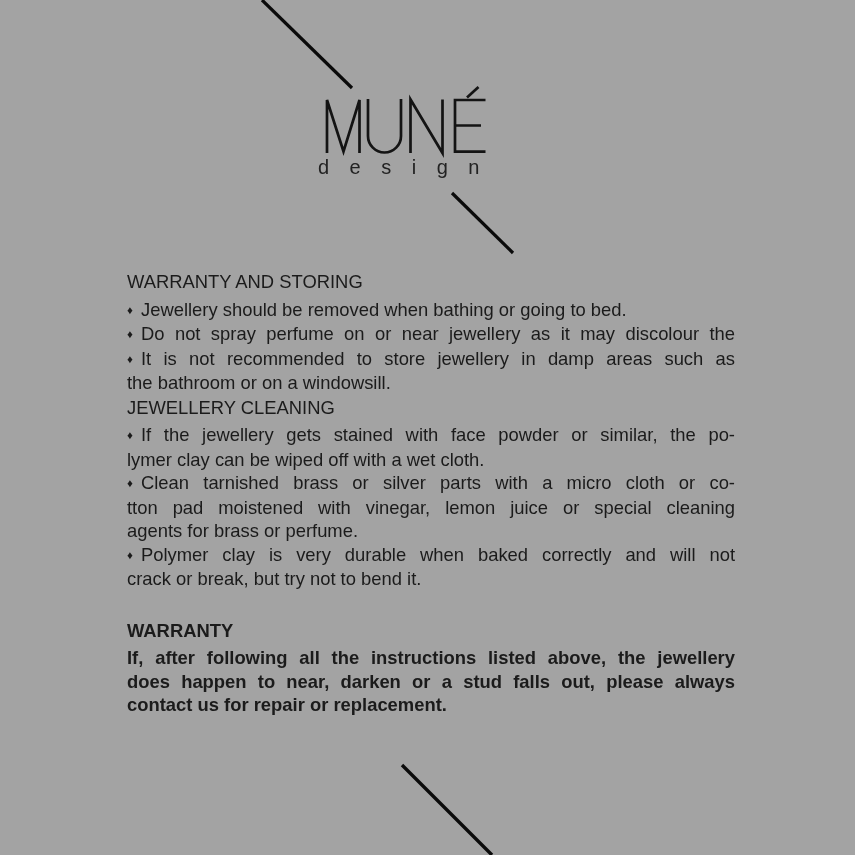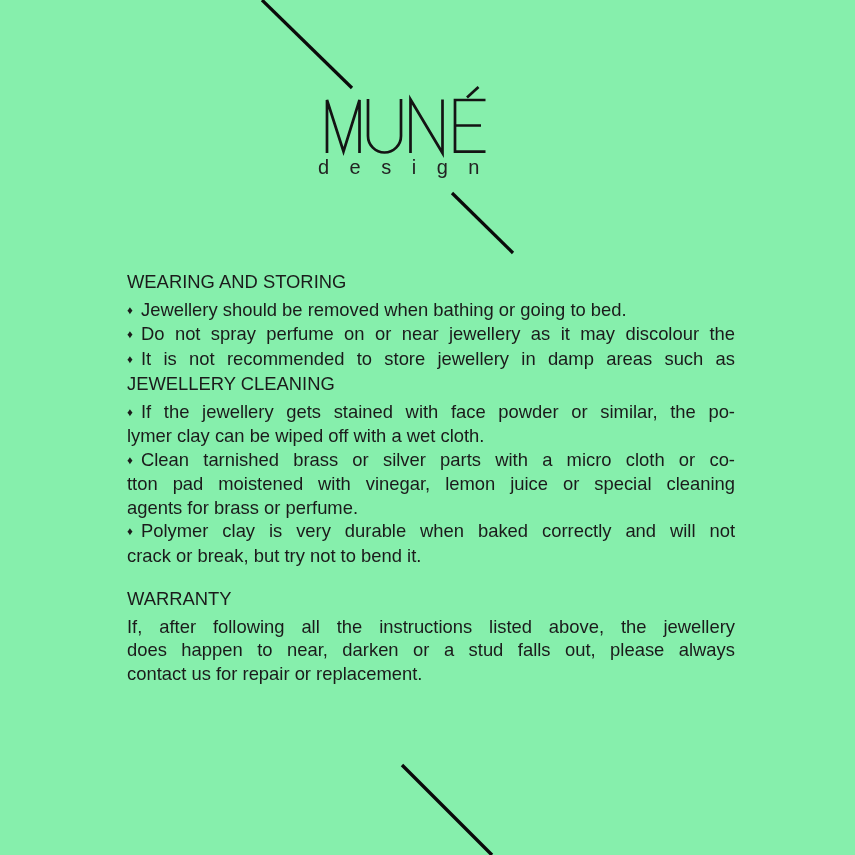--- a/index.html
+++ b/index.html
@@ -3,21 +3,21 @@
 <meta charset="utf-8">
 <style>
   html, body { margin: 0; padding: 0; }
   body {
     width: 855px; height: 855px;
     background: #ffffff;
     font-family: "Liberation Sans", sans-serif;
     position: relative;
     overflow: hidden;
   }
-  .page { position: absolute; inset: 0; background: #86efac; }
+  .page { position: absolute; inset: 0; background: #a3a3a3; }
 
   
   .decor { position: absolute; left: 0; top: 0; width: 855px; height: 855px; display: block; }
 
   
   .design-sub {
     position: absolute;
     left: 318px; top: 156px;
     font-size: 20px;
     letter-spacing: 20.5px;
@@ -30,21 +30,21 @@
     position: absolute;
     left: 127px; top: 270px;
     width: 608px;
     font-size: 18.4px;
     line-height: 23.5px;
     color: #1b1b1b;
   }
   .sec-title { margin: 0 0 4px 0; }
   .sec { margin: 0; }
   .sec.gap-17 { margin-top: 1px; }
-  .sec.gap-18 { margin-top: 20px; }
+  .sec.gap-18 { margin-top: 28px; font-weight: bold; }
   .item { margin: 0; }
   .ln { white-space: nowrap; }
   .ln.j {
     white-space: normal;
     text-align: justify;
     text-align-last: justify;
   }
   .bullet {
     display: inline-block;
     width: 14px;
@@ -73,32 +73,33 @@
     <line x1="452" y1="193" x2="513" y2="253" stroke="#0a0a0a" stroke-width="3.2"></line>
 
     <line x1="402" y1="765" x2="492" y2="855" stroke="#0a0a0a" stroke-width="3.4"></line>
   </svg>
 
   <div class="design-sub">design</div>
 
   <div class="content">
 
     <section class="sec">
-      <div class="sec-title">WEARING AND STORING</div>
+      <div class="sec-title">WARRANTY AND STORING</div>
 
       <div class="item">
         <div class="ln"><span class="bullet">♦</span><span>Jewellery should be removed when bathing or going to bed.</span></div>
       </div>
 
       <div class="item">
         <div class="ln j"><span class="bullet">♦</span><span>Do not spray perfume on or near jewellery as it may discolour the</span></div>
       </div>
 
       <div class="item">
         <div class="ln j"><span class="bullet">♦</span><span>It is not recommended to store jewellery in damp areas such as</span></div>
+        <div class="ln">the bathroom or on a windowsill.</div>
       </div>
     </section>
 
     <section class="sec gap-17">
       <div class="sec-title">JEWELLERY CLEANING</div>
 
       <div class="item">
         <div class="ln j"><span class="bullet">♦</span><span>If the jewellery gets stained with face powder or similar, the po-</span></div>
         <div class="ln">lymer clay can be wiped off with a wet cloth.</div>
       </div>

